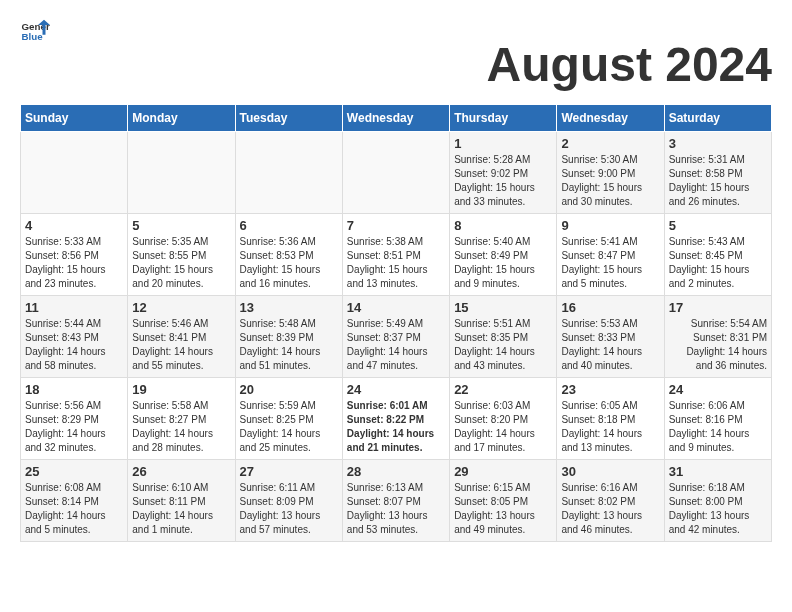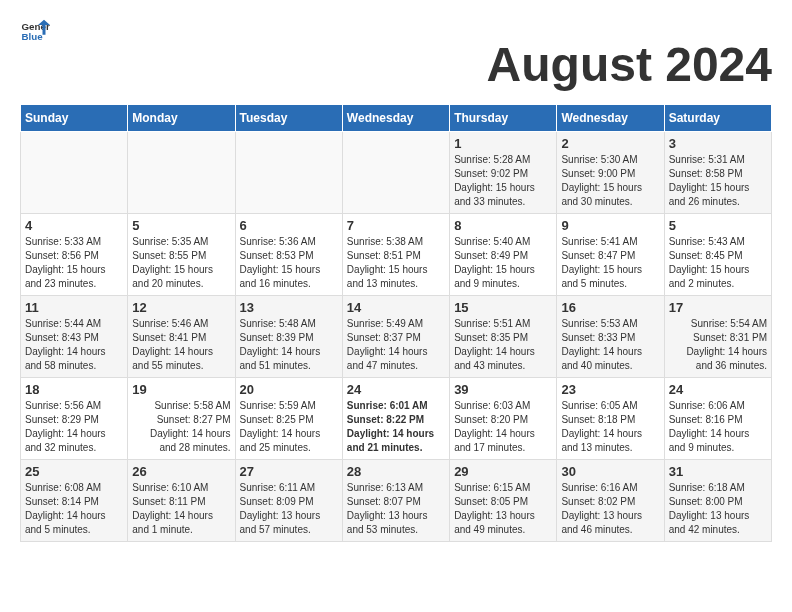--- a/index.html
+++ b/index.html
@@ -244,41 +244,41 @@
       <tr>
         <td>
           <span class="day-num">18</span>
           <div class="day-info" style="white-space: pre-line;">Sunrise: 5:56 AM
 Sunset: 8:29 PM
 Daylight: 14 hours
 and 32 minutes.</div>
         </td>
         <td>
           <span class="day-num">19</span>
-          <div class="day-info" style="white-space: pre-line; text-align: right;">Sunrise: 5:58 AM
+          <div class="day-info" style="white-space: pre-line;">Sunrise: 5:58 AM
 Sunset: 8:27 PM
 Daylight: 14 hours
 and 28 minutes.</div>
         </td>
         <td>
           <span class="day-num">20</span>
           <div class="day-info" style="white-space: pre-line;">Sunrise: 5:59 AM
 Sunset: 8:25 PM
 Daylight: 14 hours
 and 25 minutes.</div>
         </td>
         <td>
           <span class="day-num">24</span>
           <div class="day-info" style="white-space: pre-line; font-weight: bold;">Sunrise: 6:01 AM
 Sunset: 8:22 PM
 Daylight: 14 hours
 and 21 minutes.</div>
         </td>
         <td>
-          <span class="day-num">39</span>
+          <span class="day-num">22</span>
           <div class="day-info" style="white-space: pre-line;">Sunrise: 6:03 AM
 Sunset: 8:20 PM
 Daylight: 14 hours
 and 17 minutes.</div>
         </td>
         <td>
           <span class="day-num">23</span>
           <div class="day-info" style="white-space: pre-line;">Sunrise: 6:05 AM
 Sunset: 8:18 PM
 Daylight: 14 hours

